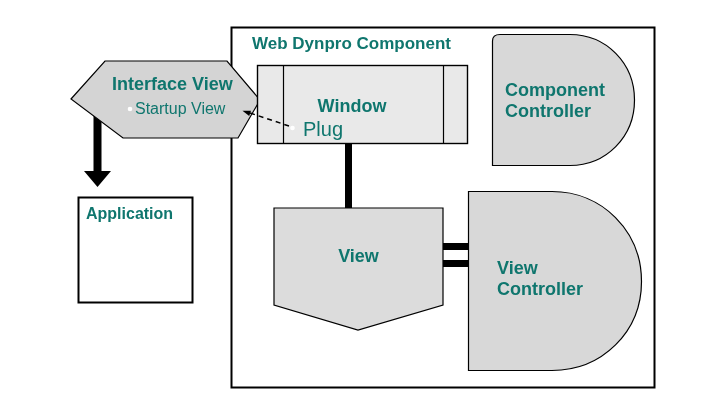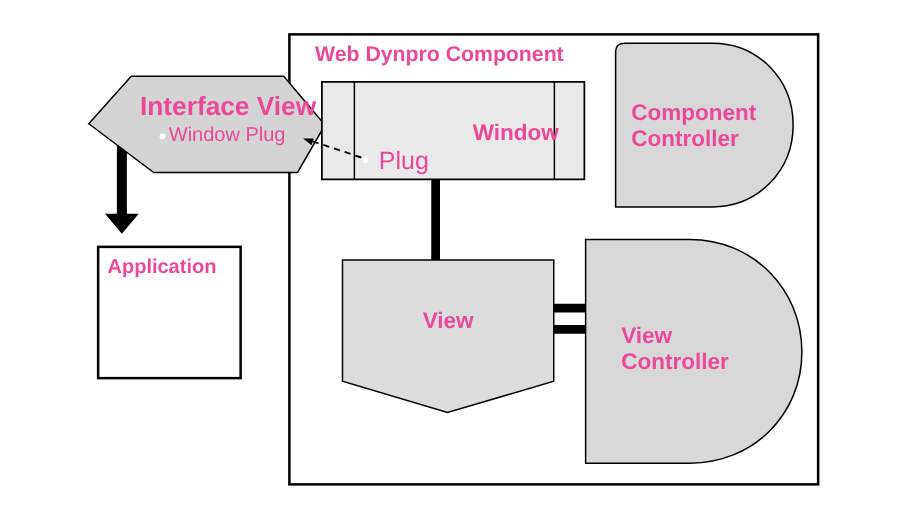--- a/index.html
+++ b/index.html
@@ -1,28 +1,28 @@
 <!DOCTYPE html>
 <html><head>
 <meta charset="utf-8">
 <style>
   html,body { margin:0; padding:0; background:#ffffff; }
   .stage {
     position:relative; width:720px; height:420px;
     background:#ffffff; overflow:hidden;
     font-family:"Liberation Sans", sans-serif;
-    color:#ec4899;
+    color:#0f766e;
   }
   .stage svg { position:absolute; left:0; top:0; }
   .lbl { position:absolute; white-space:nowrap; }
   .b   { font-weight:bold; }
   .title        { left:252px; top:34px;  font-size:17px; }
-  .if-label     { left:112px; top:74px;  font-size:21px; }
+  .if-label     { left:112px; top:74px;  font-size:18px; }
   .startup-plug { left:135px; top:100px; font-size:16px; }
-  .window-label { left:257px; top:96px;  width:190px; text-align:right; font-size:18px; }
+  .window-label { left:257px; top:96px;  width:190px; text-align:center; font-size:18px; }
   .plug-label   { left:303px; top:118px; font-size:20px; }
   .cc-label     { left:505px; top:80px;  font-size:18px; line-height:21px; }
   .view-label   { left:274px; top:246px; width:169px; text-align:center; font-size:18px; }
   .vc-label     { left:497px; top:258px; font-size:18px; line-height:21px; }
   .app-label    { left:86px;  top:203px; font-size:16px; line-height:22px;text-align:center; }
 </style>
 </head>
 <body>
 
 <div class="stage">
@@ -56,21 +56,21 @@
     <rect x="78.5" y="197.5" width="114" height="105" stroke="#000" stroke-width="2" fill="#ffffff"></rect>
 
     <circle cx="130" cy="109" r="2.3" fill="#ffffff"></circle>
     <circle cx="292.5" cy="128" r="2.3" fill="#ffffff"></circle>
   </svg>
 
   <div class="lbl title b">Web Dynpro Component</div>
 
   <div class="lbl if-label b">Interface View</div>
 
-  <div class="lbl startup-plug">Window Plug</div>
+  <div class="lbl startup-plug">Startup View</div>
 
   <div class="lbl window-label b">Window</div>
 
   <div class="lbl plug-label">Plug</div>
 
   <div class="lbl cc-label b">
     <div>Component</div>
     <div>Controller</div>
   </div>
 

